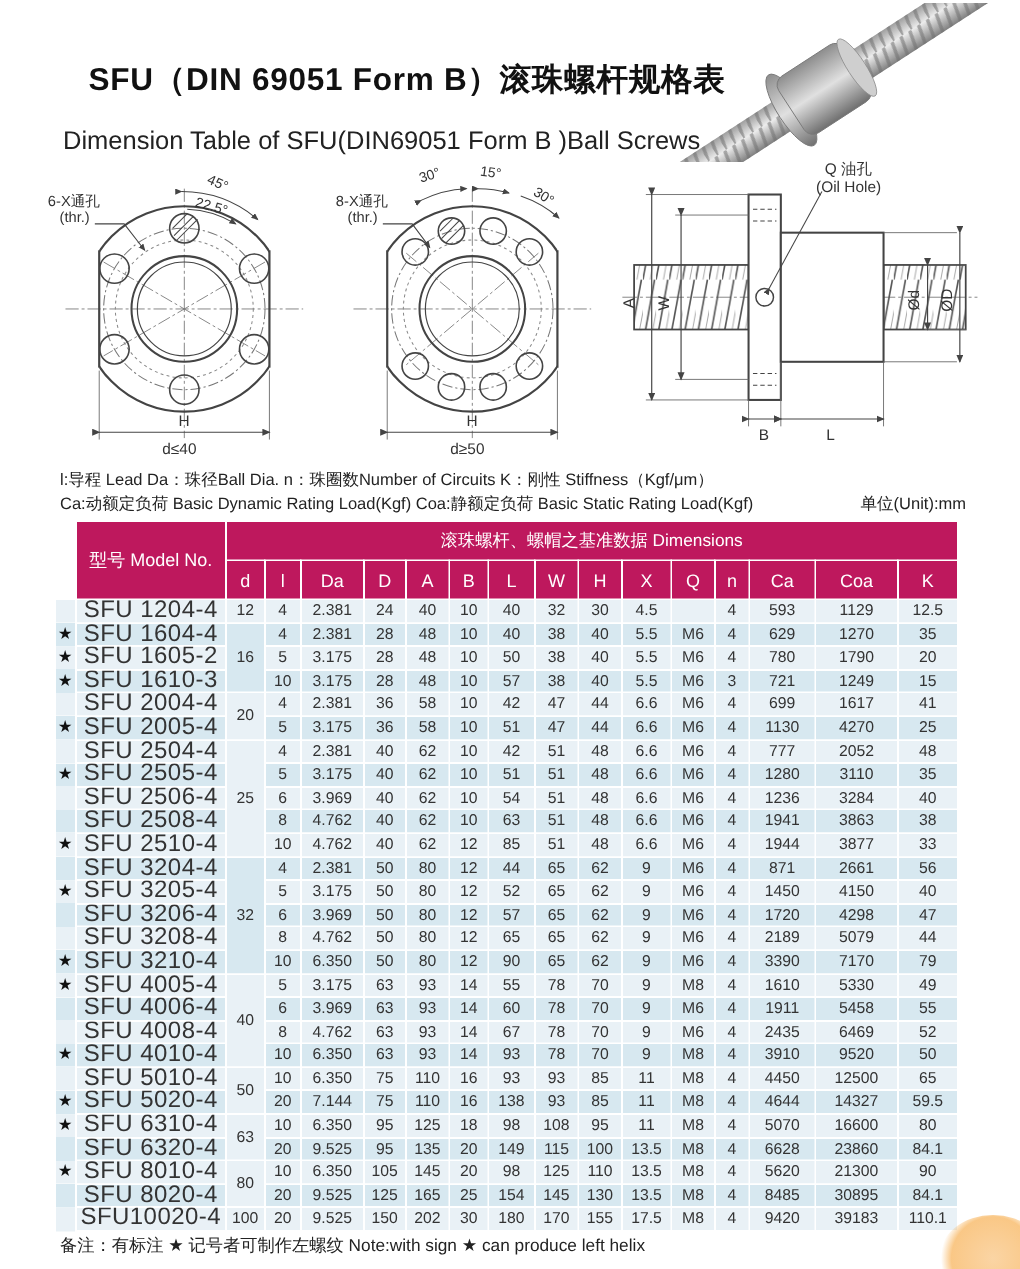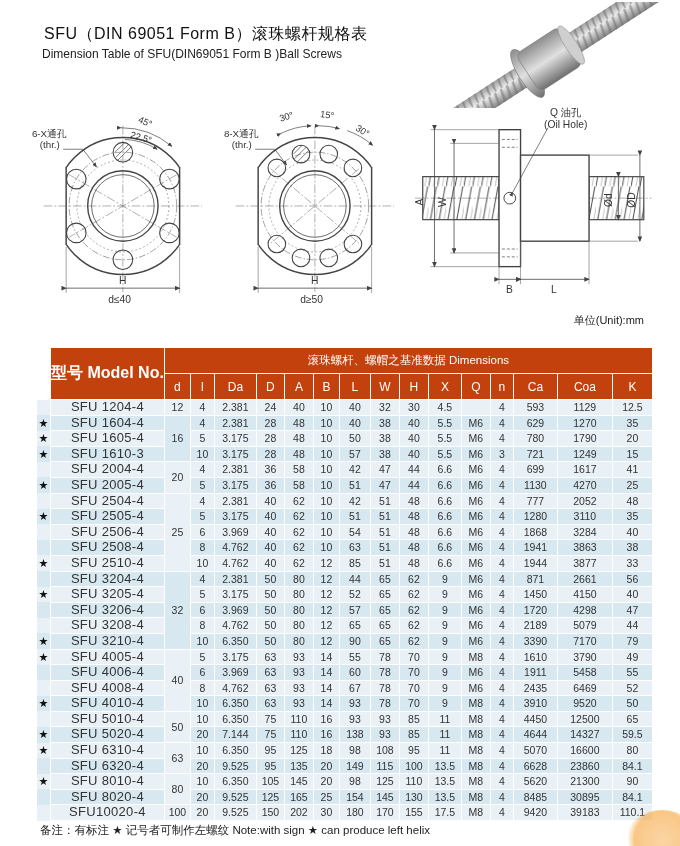--- a/index.html
+++ b/index.html
@@ -2,42 +2,42 @@
 <html><head>
 <meta charset="utf-8">
 <style>
   html,body{margin:0;padding:0;}
   body{
     width:680px;height:846px;position:relative;overflow:hidden;
     background:#ffffff;color:#222;
     font-family:"Liberation Sans","DejaVu Sans",sans-serif;
   }
   .title-block{position:absolute;left:42px;top:22px;}
-  .title-zh{font-size:16px;font-weight:normal;color:#111;letter-spacing:0.5px;margin:2px;}
-  .title-en{font-size:12px;font-weight:500;color:#222;margin:1px 0 0 0;}
+  .title-zh{font-size:21px;font-weight:bold;color:#111;letter-spacing:0.5px;margin:17px;}
+  .title-en{font-size:17px;font-weight:500;color:#222;margin:1px 0 0 0;}
   .photo{position:absolute;right:6px;top:2px;}
   .diagrams{position:absolute;left:28px;top:98px;width:628px;height:214px;display:flex;justify-content:space-between;}
   svg text{font-family:"Liberation Sans","DejaVu Sans",sans-serif;fill:#333;}
   .legend{position:absolute;left:40px;top:313px;width:604px;font-size:11px;line-height:1.45;color:#222;}
   .legend .unit{float:right;text-align:center;}
   .spec-table{position:absolute;left:36px;top:347px;border-collapse:collapse;table-layout:fixed;}
   .spec-table th,.spec-table td{
     border:1px solid #ffffff;text-align:center;vertical-align:middle;
     padding:0;font-weight:normal;overflow:hidden;white-space:nowrap;
   }
-  .spec-table thead th{background:#c2410c;color:#ffffff;}
+  .spec-table thead th{background:#be185d;color:#ffffff;}
   .spec-table thead .h-top{height:26px;font-size:11.5px;}
   .spec-table thead .h-cols th{height:25px;font-size:12px;}
-  .spec-table thead th.model-h{font-size:16px;font-weight:bold;}
+  .spec-table thead th.model-h{font-size:12px;}
   .spec-table thead th.blank-h{background:#ffffff;border:none;}
   .spec-table tbody td{height:14.6px;line-height:14.6px;font-size:10.5px;color:#333;}
   .spec-table tbody tr.even td{background:#e9f1f6;}
   .spec-table tbody tr.odd td{background:#d7e8f0;}
   .spec-table tbody td.star-cell{background:#ffffff;border-top:none;border-bottom:none;font-size:11px;color:#111;}
-  .spec-table tbody td.model-cell{font-size:13px;letter-spacing:0.3px;}
+  .spec-table tbody td.model-cell{font-size:16px;letter-spacing:0.3px;}
   .spec-table tbody td.d-cell{background:#dfecf3;}
   .footer-note{position:absolute;left:40px;top:823px;font-size:11.5px;color:#222;}
   .orange-blob{
     position:absolute;right:-18px;bottom:-22px;width:72px;height:58px;border-radius:50%;
     background:radial-gradient(circle,#f7b25a 0%, #f59a23 60%, rgba(245,154,35,0) 75%);
     opacity:.55;
   }
 </style>
 </head>
 <body>
@@ -227,22 +227,24 @@
     <text x="12" y="104" font-size="10.5" transform="rotate(-90 12 104)" text-anchor="middle">A</text>
     <text x="36" y="104" font-size="10.5" transform="rotate(-90 36 104)" text-anchor="middle">W</text>
     <text x="97" y="197" font-size="10.5">B</text>
     <text x="143" y="197" font-size="10.5">L</text>
     <text x="206" y="102" font-size="10.5" transform="rotate(-90 206 102)" text-anchor="middle">Ød</text>
     <text x="229" y="102" font-size="10.5" transform="rotate(-90 229 102)" text-anchor="middle">ØD</text>
   </svg>
 </div>
 
 <div class="legend">
+  <div>l:导程 Lead  Da：珠径Ball Dia.  n：珠圈数Number of Circuits  K：刚性 Stiffness（Kgf/μm）</div>
   <div>
     <span class="unit">单位(Unit):mm</span>
+    <span>Ca:动额定负荷 Basic Dynamic Rating Load(Kgf)  Coa:静额定负荷 Basic Static Rating Load(Kgf)</span>
   </div>
 </div>
 
 <table class="spec-table">
   <colgroup>
     <col style="width:14px">
       <col style="width:100px">
       <col style="width:26px">
       <col style="width:24px">
     <col style="width:42px">
@@ -317,21 +319,21 @@
         <td>40</td>
         <td>5.5</td>
         <td>M6</td>
         <td>4</td>
         <td>629</td>
         <td>1270</td>
         <td>35</td>
       </tr>
       <tr class="even">
         <td class="star-cell">★</td>
-        <td class="model-cell">SFU 1605-4</td>
+        <td class="model-cell">SFU 1605-2</td>
         <td>5</td>
         <td>3.175</td>
         <td>28</td>
         <td>48</td>
         <td>10</td>
         <td>50</td>
         <td>38</td>
         <td>40</td>
         <td>5.5</td>
         <td>M6</td>
@@ -439,21 +441,21 @@
         <td>3.969</td>
         <td>40</td>
         <td>62</td>
         <td>10</td>
         <td>54</td>
         <td>51</td>
         <td>48</td>
         <td>6.6</td>
         <td>M6</td>
         <td>4</td>
-        <td>1868</td>
+        <td>1236</td>
         <td>3284</td>
         <td>40</td>
       </tr>
       <tr class="odd">
         <td class="star-cell"></td>
         <td class="model-cell">SFU 2508-4</td>
         <td>8</td>
         <td>4.762</td>
         <td>40</td>
         <td>62</td>
@@ -586,21 +588,21 @@
         <td>63</td>
         <td>93</td>
         <td>14</td>
         <td>55</td>
         <td>78</td>
         <td>70</td>
         <td>9</td>
         <td>M8</td>
         <td>4</td>
         <td>1610</td>
-        <td>3790</td>
+        <td>5330</td>
         <td>49</td>
       </tr>
       <tr class="odd">
         <td class="star-cell"></td>
         <td class="model-cell">SFU 4006-4</td>
         <td>6</td>
         <td>3.969</td>
         <td>63</td>
         <td>93</td>
         <td>14</td>

